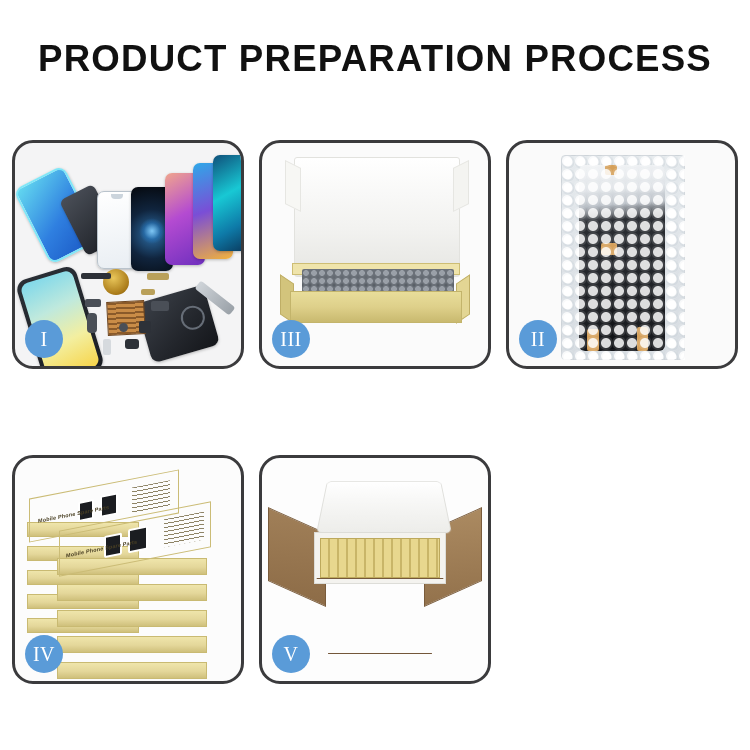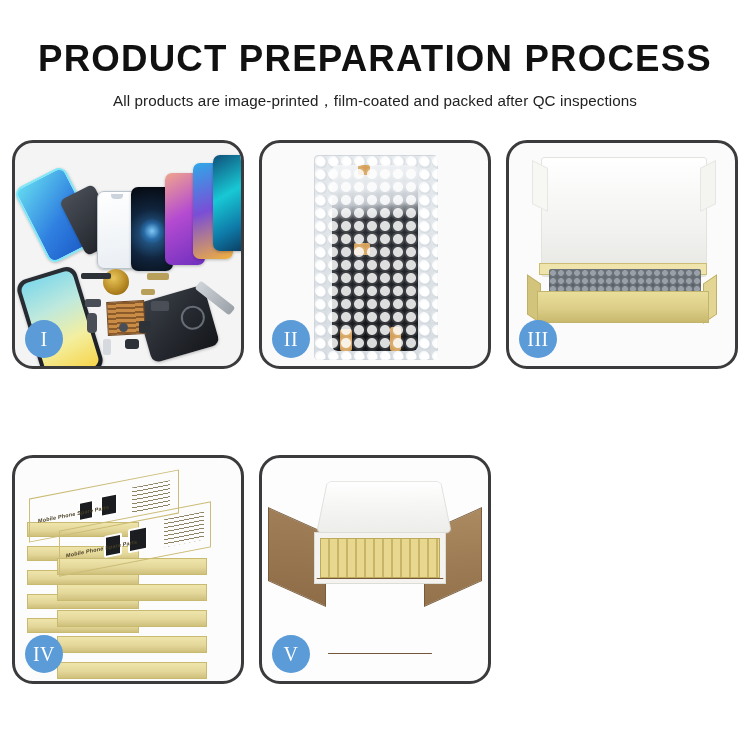--- a/index.html
+++ b/index.html
@@ -336,21 +336,20 @@
     background:rgba(120,96,64,.55);
   }
 </style>
 </head>
 <body>
 
 <div class="page">
 
   <div class="header">
     <div class="title">PRODUCT PREPARATION PROCESS</div>
-    <div class="subtitle">All products are image-printed，film-coated and packed after QC inspections</div>
   </div>
 
   <div class="grid">
 
     <div class="panel p1">
       <div class="scene">
         <div class="ph ph-adh"></div>
         <div class="ph ph-back"></div>
         <div class="ph ph-glass"></div>
         <div class="ph ph-lcd"></div>
@@ -369,46 +368,46 @@
         <div class="bit" style="left:136px;top:158px;width:18px;height:10px;"></div>
         <div class="bit l" style="left:110px;top:196px;width:14px;height:10px;border-radius:3px;"></div>
         <div class="bit w" style="left:88px;top:196px;width:8px;height:16px;border-radius:2px;"></div>
         <div class="bit l" style="left:124px;top:178px;width:12px;height:12px;"></div>
         <div class="bit" style="left:104px;top:180px;width:9px;height:9px;border-radius:50%;"></div>
         <div class="screwdriver"></div>
       </div>
       <div class="badge">I</div>
     </div>
 
+    <div class="panel p3">
+      <div class="scene">
+        <div class="foam-lid"></div>
+        <div class="tray-top"></div>
+        <div class="tray-bubbles"></div>
+        <div class="tray-left"></div>
+        <div class="tray-right"></div>
+        <div class="tray-front"></div>
+      </div>
+      <div class="badge">III</div>
+    </div>
+
     <div class="panel p2">
       <div class="scene">
         <div class="bubblebag"></div>
         <div class="innerpart"></div>
         <div class="flex-strip"></div>
         <div class="tape" style="left:96px;top:22px;width:12px;height:10px;"></div>
         <div class="tape" style="left:92px;top:100px;width:16px;height:12px;"></div>
         <div class="tape" style="left:78px;top:186px;width:12px;height:22px;"></div>
         <div class="tape" style="left:128px;top:184px;width:11px;height:24px;"></div>
         <div class="bubbleoverlay"></div>
       </div>
       <div class="badge">II</div>
     </div>
 
-    <div class="panel p3">
-      <div class="scene">
-        <div class="foam-lid"></div>
-        <div class="tray-top"></div>
-        <div class="tray-bubbles"></div>
-        <div class="tray-left"></div>
-        <div class="tray-right"></div>
-        <div class="tray-front"></div>
-      </div>
-      <div class="badge">III</div>
-    </div>
-
     <div class="panel p4">
       <div class="scene">
         <div class="stack">
 
           <div class="sbox" style="left:6px;top:56px;width:112px;height:15px;"></div>
           <div class="sbox" style="left:6px;top:80px;width:112px;height:15px;"></div>
           <div class="sbox" style="left:6px;top:104px;width:112px;height:15px;"></div>
           <div class="sbox" style="left:6px;top:128px;width:112px;height:15px;"></div>
           <div class="sbox" style="left:6px;top:152px;width:112px;height:15px;"></div>
 

